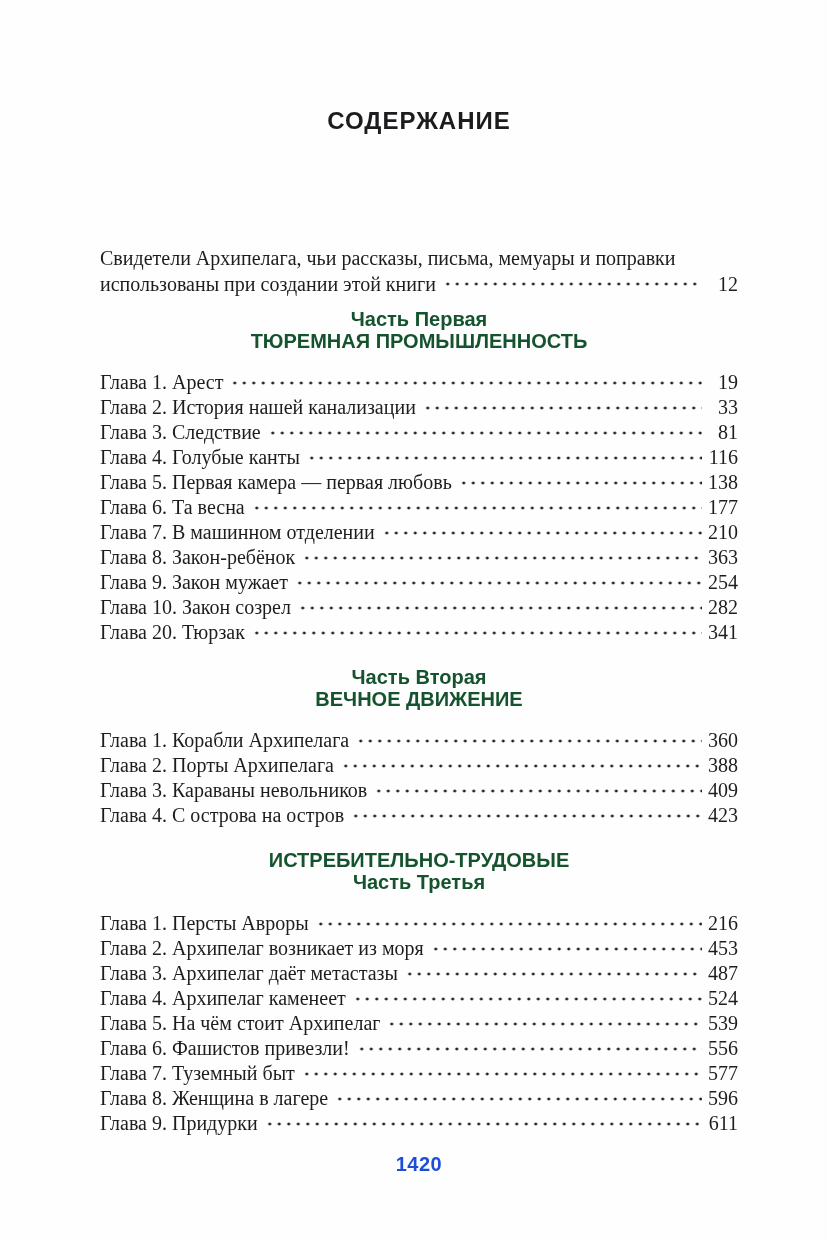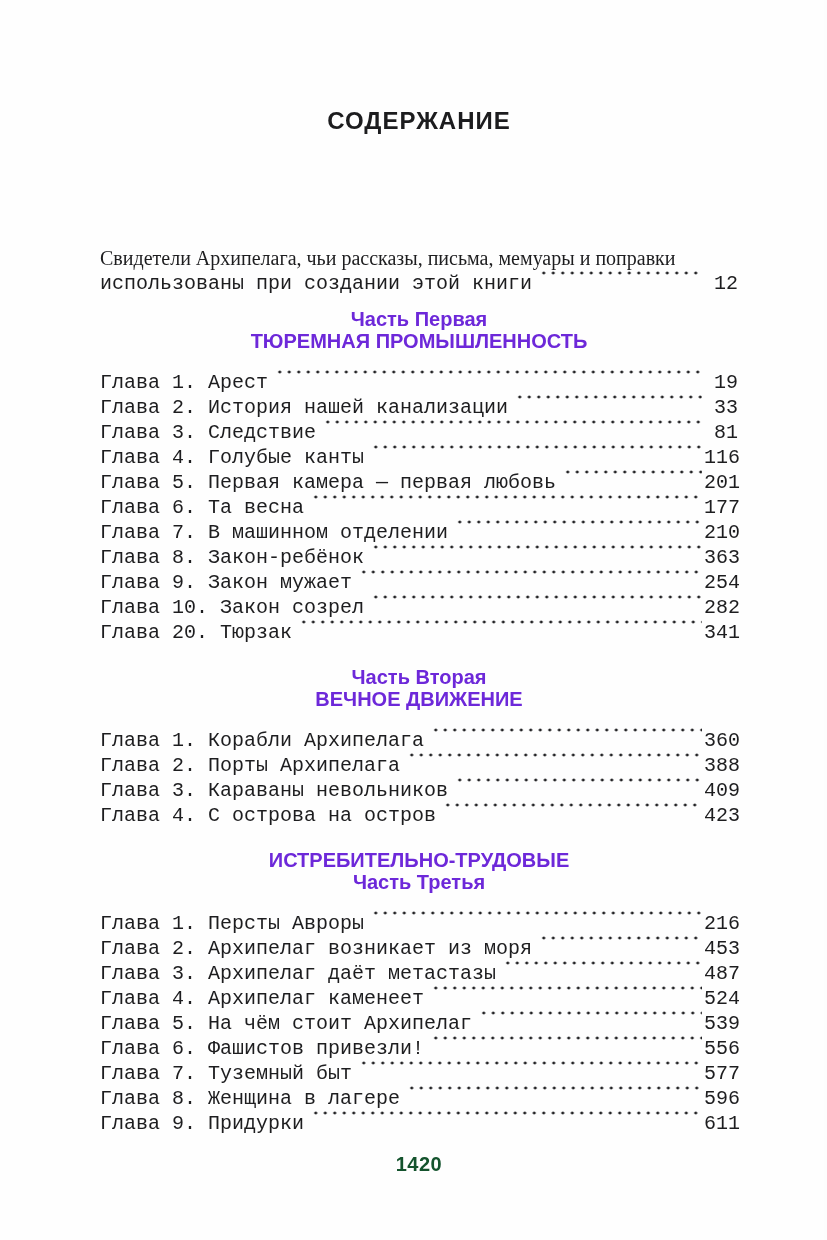--- a/index.html
+++ b/index.html
@@ -36,22 +36,21 @@
     letter-spacing: 1px;
     color: #1c1c1e;
   }
   .intro {
     margin-top: 109px;
     font-size: 20px;
     line-height: 26px;
   }
   .row {
     display: flex;
-    align-items: flex-start;
-    font-family: Liberation Mono, monospace;
+    align-items: center;
   }
   .entry-label {
     white-space: nowrap;
   }
   .leader {
     flex: 1;
     height: 4px;
     margin: 0 2px 0 7px;
     background-image: radial-gradient(circle, #222224 1.3px, rgba(0,0,0,0) 1.7px);
     background-size: 9.5px 4px;
@@ -68,39 +67,39 @@
   }
   .part:first-child {
     margin-top: 11px;
   }
   .part-head {
     text-align: center;
     font-family: "Liberation Sans", sans-serif;
     font-weight: bold;
     font-size: 20px;
     line-height: 22px;
-    color: #6d28d9;
+    color: #14532d;
   }
   .chapters {
     margin-top: 18px;
     font-size: 20px;
   }
   .chapter-row {
     line-height: 25px;
     height: 25px;
   }
   .footer-num {
     margin-top: 16px;
     text-align: center;
     font-family: "Liberation Sans", sans-serif;
     font-weight: bold;
     font-size: 20px;
     line-height: 24px;
     letter-spacing: 0.5px;
-    color: #14532d;
+    color: #1d4ed8;
   }
 </style>
 </head>
 <body>
 
 <div class="page">
   <div class="content">
 
     <h1 class="toc-title">СОДЕРЖАНИЕ</h1>
 
@@ -140,21 +139,21 @@
 
   <div class="row chapter-row">
     <span class="entry-label">Глава 4. Голубые канты</span>
     <span class="leader"></span>
     <span class="pagenum">116</span>
   </div>
 
   <div class="row chapter-row">
     <span class="entry-label">Глава 5. Первая камера — первая любовь</span>
     <span class="leader"></span>
-    <span class="pagenum">201</span>
+    <span class="pagenum">138</span>
   </div>
 
   <div class="row chapter-row">
     <span class="entry-label">Глава 6. Та весна</span>
     <span class="leader"></span>
     <span class="pagenum">177</span>
   </div>
 
   <div class="row chapter-row">
     <span class="entry-label">Глава 7. В машинном отделении</span>

